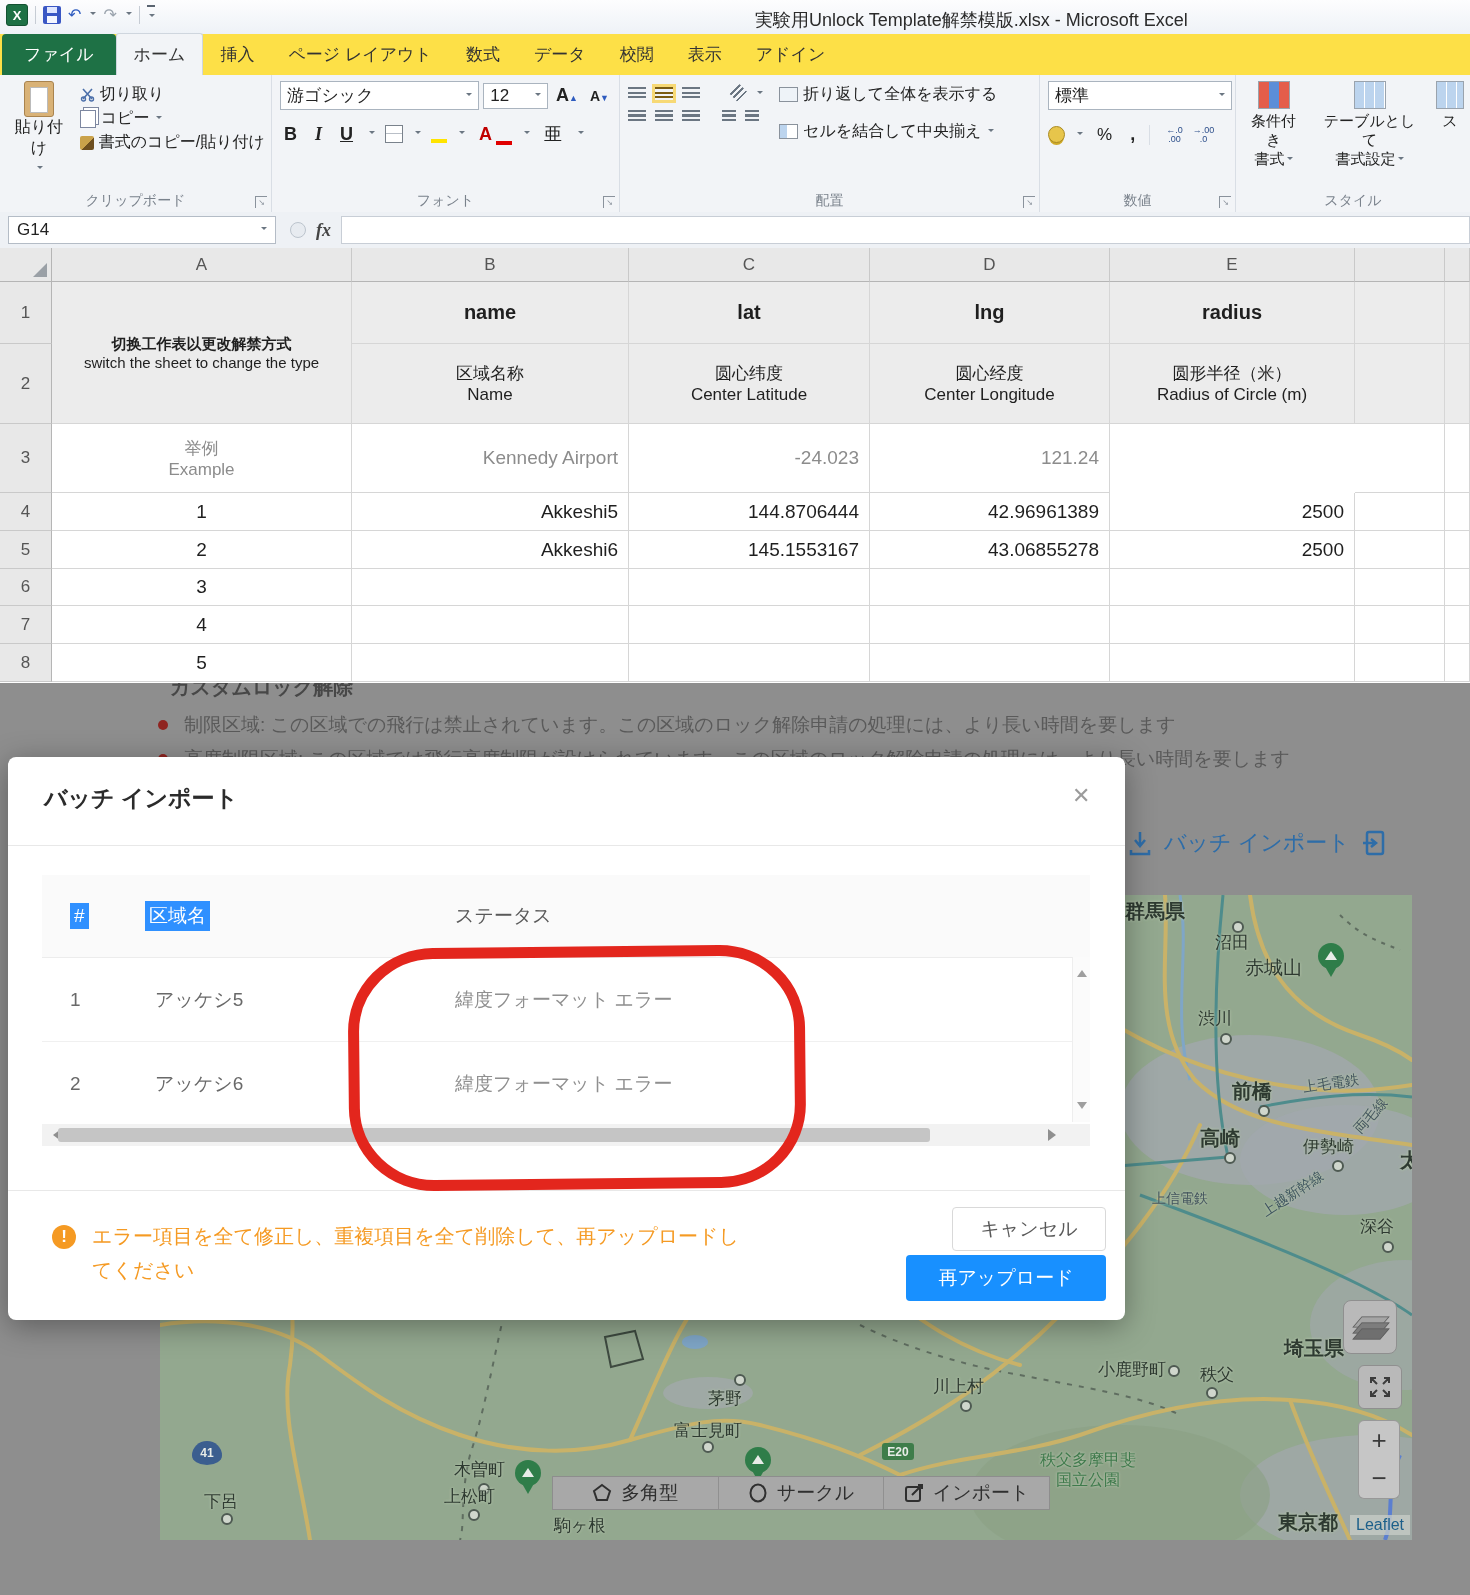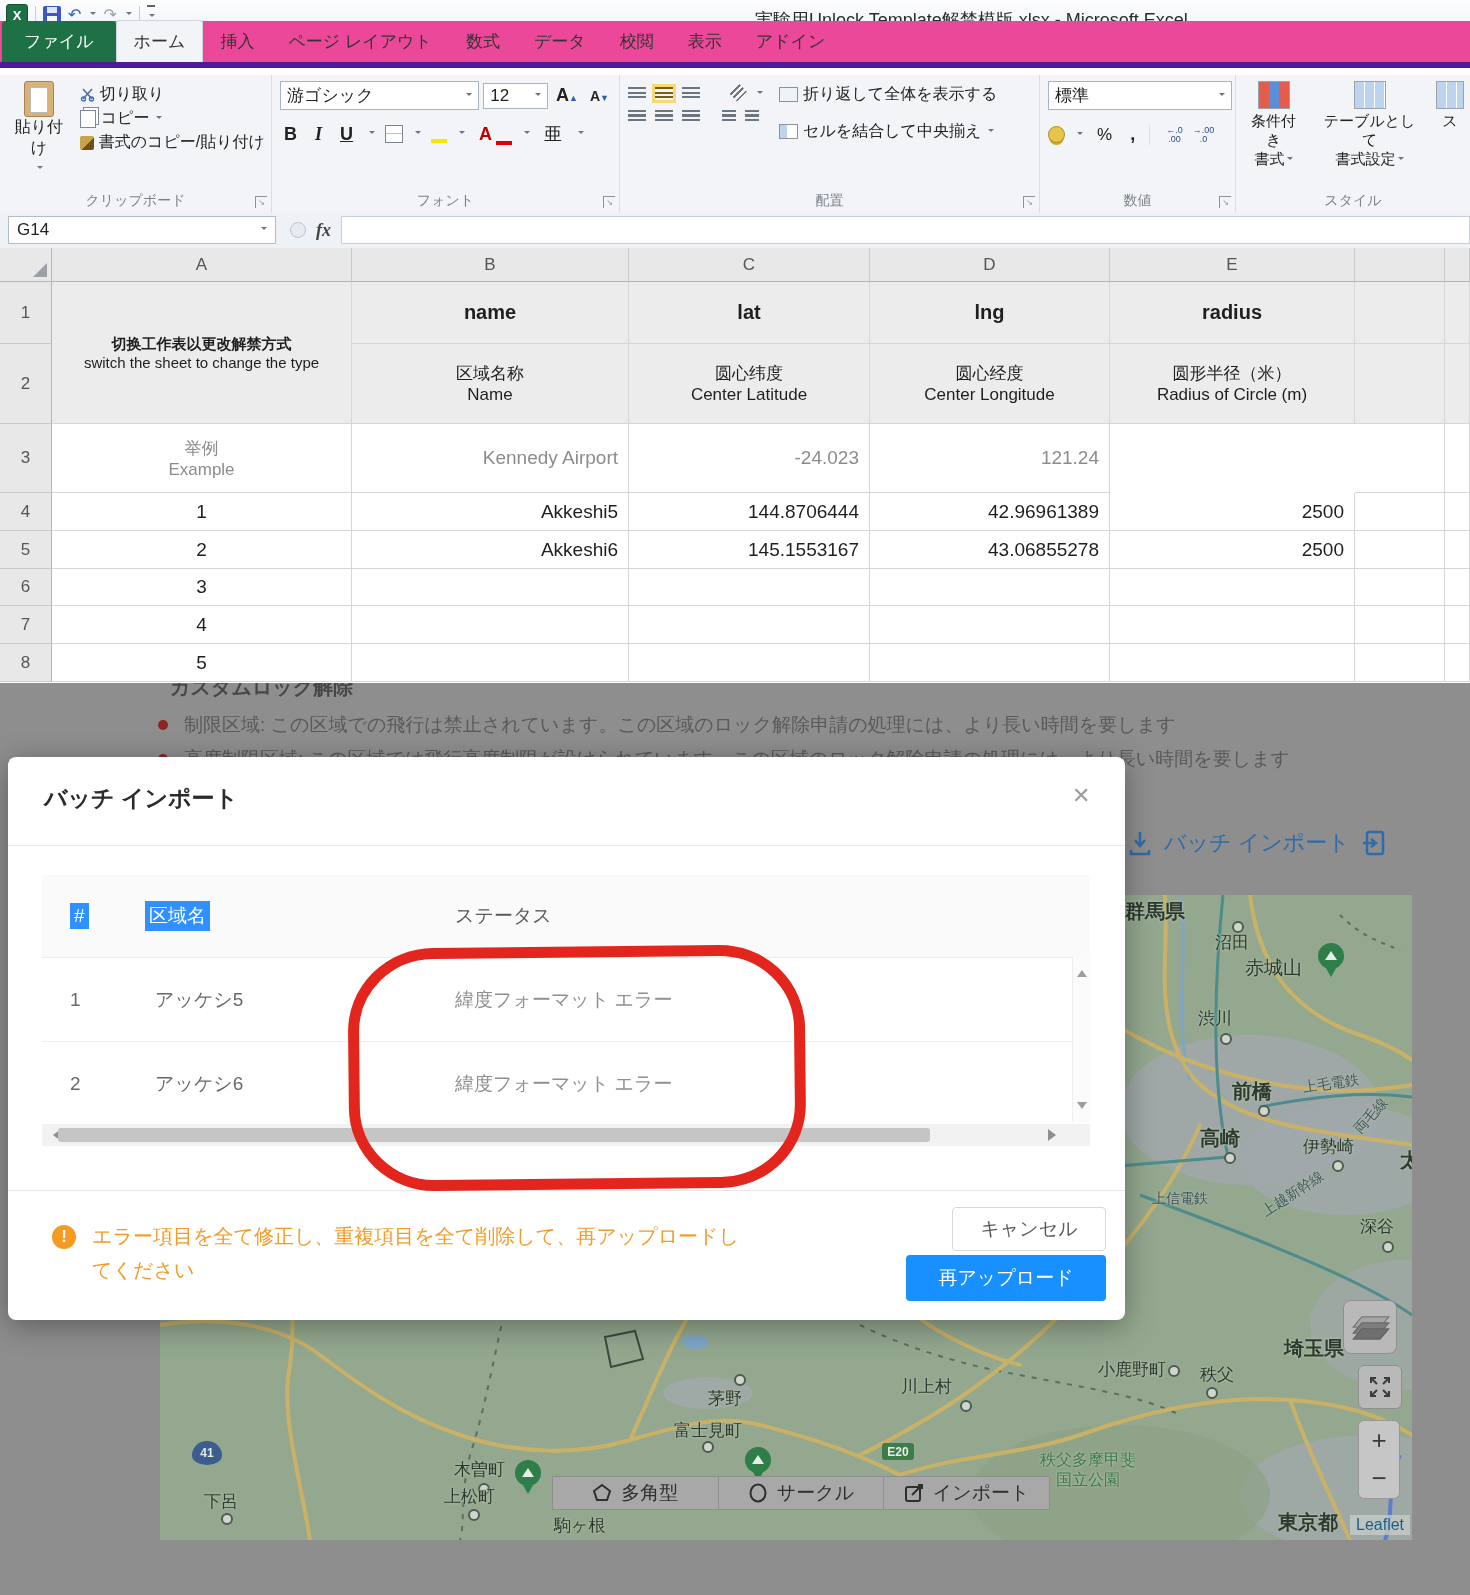--- a/index.html
+++ b/index.html
@@ -12,21 +12,21 @@
   .xl-logo{width:20px;height:20px;background:#1e7145;border-radius:3px;color:#fff;font-size:13px;font-weight:bold;
            display:flex;align-items:center;justify-content:center;border:1px solid #145232}
   .floppy{width:18px;height:18px;background:#3a57c4;border-radius:2px;position:relative}
   .floppy:before{content:"";position:absolute;left:4px;top:1px;width:10px;height:6px;background:#dfe6ff}
   .floppy:after{content:"";position:absolute;left:4px;bottom:1px;width:10px;height:7px;background:#f4f6ff}
   .qat-glyph{font-size:16px;line-height:16px}
   .undo{color:#2e5bbf}.redo{color:#9aa3ad}
   .car{display:inline-block;width:0;height:0;border:3px solid transparent;border-top-color:#6b7682;margin-left:2px;vertical-align:middle}
   .qat-sep{width:1px;height:18px;background:#c6ccd4}
   .title-text{position:absolute;left:755px;top:8px;font-size:18px;color:#2b2b2b;white-space:nowrap}
-  .tabstrip{position:absolute;left:0;top:21px;width:100%;height:41px;background:#ec4899;border-bottom:6px solid #4c1d95;display:flex;align-items:flex-end}
+  .tabstrip{position:absolute;left:0;top:34px;width:100%;height:41px;background:#fde047;border-bottom:6px solid #4c1d95;display:flex;align-items:flex-end}
   .tab{padding:9px 17px;font-size:17px;color:#333;white-space:nowrap}
   .tab-file{background:#1e7145;color:#fff;border-radius:4px 4px 0 0;padding:9px 22px;margin-left:2px}
   .tab-active{background:#f2f4f7;border:1px solid #cfd6de;border-bottom:none;border-radius:3px 3px 0 0}
   .ribbon{position:absolute;left:0;top:75px;width:100%;height:137px;background:#f2f4f7;border-bottom:1px solid #c3cbd5;display:flex}
   .rgroup{position:relative;height:100%;border-right:1px solid #d9dee5;box-sizing:border-box;padding:6px 6px 22px 8px}
   .rglabel{position:absolute;left:0;bottom:2px;width:100%;text-align:center;font-size:14px;color:#7a828c}
   .launcher{position:absolute;right:4px;bottom:4px;width:11px;height:11px;border-left:1px solid #8a929c;border-top:1px solid #8a929c;font-size:8px;color:#8a929c;line-height:11px;text-align:center}
   .rbtn{display:flex;align-items:center;gap:5px;font-size:16px;color:#222;margin:3px 0;white-space:nowrap}
   .bigbtn{width:66px;text-align:center;font-size:16px;color:#222}
   .clipicon{width:28px;height:34px;background:#d9b277;border:1px solid #a9834e;border-radius:3px;margin:0 auto;position:relative}
@@ -218,21 +218,21 @@
     <span class="mlabel rail" style="left:-26px;top:238px;transform:rotate(-16deg)">信越本線</span>
     <span class="mlabel rail" style="left:992px;top:295px">上信電鉄</span>
     <span class="mlabel rail" style="left:1098px;top:290px;transform:rotate(-33deg);color:#3f5560">上越新幹線</span>
     <span class="mlabel" style="left:1200px;top:320px">深谷</span>
     <span class="mdot" style="left:1222px;top:346px"></span>
     <span class="mlabel big" style="left:1124px;top:440px">埼玉県</span>
     <span class="mlabel" style="left:938px;top:463px">小鹿野町</span>
     <span class="mdot" style="left:1008px;top:470px"></span>
     <span class="mlabel" style="left:1040px;top:468px">秩父</span>
     <span class="mdot" style="left:1046px;top:492px"></span>
-    <span class="mlabel" style="left:741px;top:480px">川上村</span>
+    <span class="mlabel" style="left:773px;top:480px">川上村</span>
     <span class="mdot" style="left:800px;top:505px"></span>
     <span class="mlabel" style="left:548px;top:492px">茅野</span>
     <span class="mdot" style="left:574px;top:479px"></span>
     <span class="mlabel" style="left:514px;top:524px">富士見町</span>
     <span class="mdot" style="left:542px;top:546px"></span>
     <span class="shield shE20" style="left:722px;top:548px">E20</span>
     <span class="mlabel" style="left:294px;top:563px">木曽町</span>
     <span class="mdot" style="left:318px;top:588px"></span>
     <span class="mlabel" style="left:284px;top:590px">上松町</span>
     <span class="mdot" style="left:308px;top:614px"></span>

